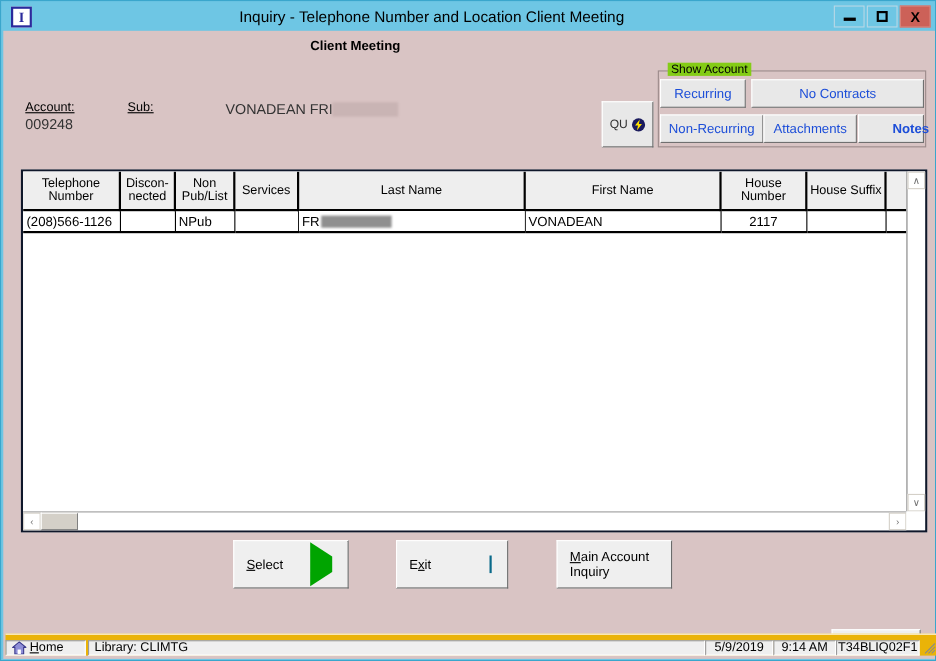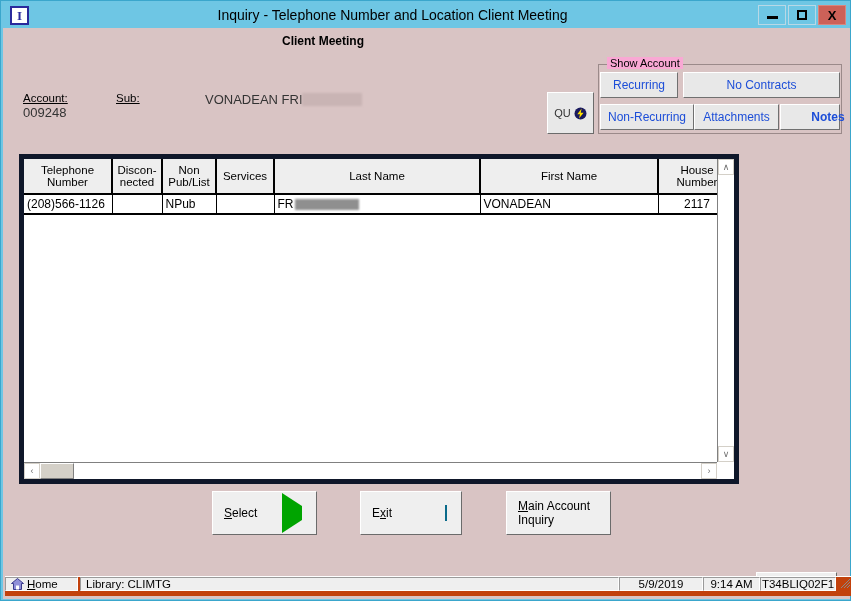--- a/index.html
+++ b/index.html
@@ -75,21 +75,21 @@
   }
   .bolt svg{display:block;}
 
   
   .grp{
     position:absolute;left:595px;top:36px;width:244px;height:70px;
     border:1px solid #9b8a8a;
     box-sizing:border-box;
   }
   .grp-label{
-    position:absolute;left:604px;top:29px;background:#f9a8d4;
+    position:absolute;left:604px;top:29px;background:#84cc16;
     padding:0 3px;font-size:11px;color:#000;
   }
   .sa-btn{
     position:absolute;
     background:#e8e8e8;
     border-top:1px solid #ffffff;border-left:1px solid #ffffff;
     border-right:1px solid #707070;border-bottom:1px solid #707070;
     box-sizing:border-box;
     display:flex;align-items:center;justify-content:center;
     font-size:12px;color:#1d4ed8;
@@ -117,23 +117,23 @@
   .name-val{position:relative;display:inline-block;white-space:nowrap;}
   .redact{
     display:inline-block;vertical-align:baseline;
     width:60px;height:13px;background:#c9b4b4;
     position:relative;top:2px;margin-left:-1px;
     filter:blur(1px);
   }
 
   
   .gridwrap{
-    position:absolute;left:16px;top:126px;width:720px;height:330px;
+    position:absolute;left:16px;top:126px;width:824px;height:330px;
     background:#ffffff;
-    border:5px solid #0f172a;
+    border:2px solid #0f172a;
     box-sizing:border-box;
   }
   .grid-inner{position:absolute;left:0;top:0;right:17px;bottom:17px;overflow:hidden;background:#fff;}
   table.grid{border-collapse:collapse;table-layout:fixed;width:100%;}
   table.grid th{
     background:#eeeeee;
     border-right:2px solid #000;
     border-bottom:2px solid #000;
     font-weight:normal;font-size:11.5px;color:#000;
     height:34px;vertical-align:middle;text-align:center;
@@ -216,36 +216,36 @@
     border-top:1px solid #ffffff;border-left:1px solid #ffffff;
     border-right:1px solid #6b6b6b;border-bottom:1px solid #6b6b6b;
     box-sizing:border-box;
     display:flex;align-items:center;justify-content:center;
     font-size:11.5px;color:#000;
   }
 
   
   .statusbar{
     position:absolute;left:2px;bottom:3px;width:847px;height:20px;
-    background:#c2410c;display:flex;align-items:flex-start;
+    background:#eab308;display:flex;align-items:flex-end;
     border-top:1px solid #ffffff;
     box-sizing:border-box;
   }
   .sb-cell{
     border:1px solid #b0b0b0;border-top-color:#9a9a9a;border-left-color:#9a9a9a;
     border-right-color:#ffffff;border-bottom-color:#ffffff;
     box-sizing:border-box;
     display:flex;align-items:center;
     font-size:11.5px;color:#000;padding:0 5px;
     background:#efefef;
   }
   .sb-home{width:73px;gap:3px;}
   .sb-home u{text-decoration:underline;}
   .sb-lib{flex:1;margin-left:2px;}
-  .sb-date{width:84px;justify-content:center;}
+  .sb-date{width:62px;justify-content:center;}
   .sb-time{width:57px;justify-content:center;}
   .sb-job{width:76px;justify-content:center;}
   .sb-grip{
     width:15px;display:flex;align-items:flex-end;justify-content:flex-end;
     padding-bottom:1px;padding-right:1px;
   }
   .house svg{display:block;}
 </style>
 </head>
 <body>

